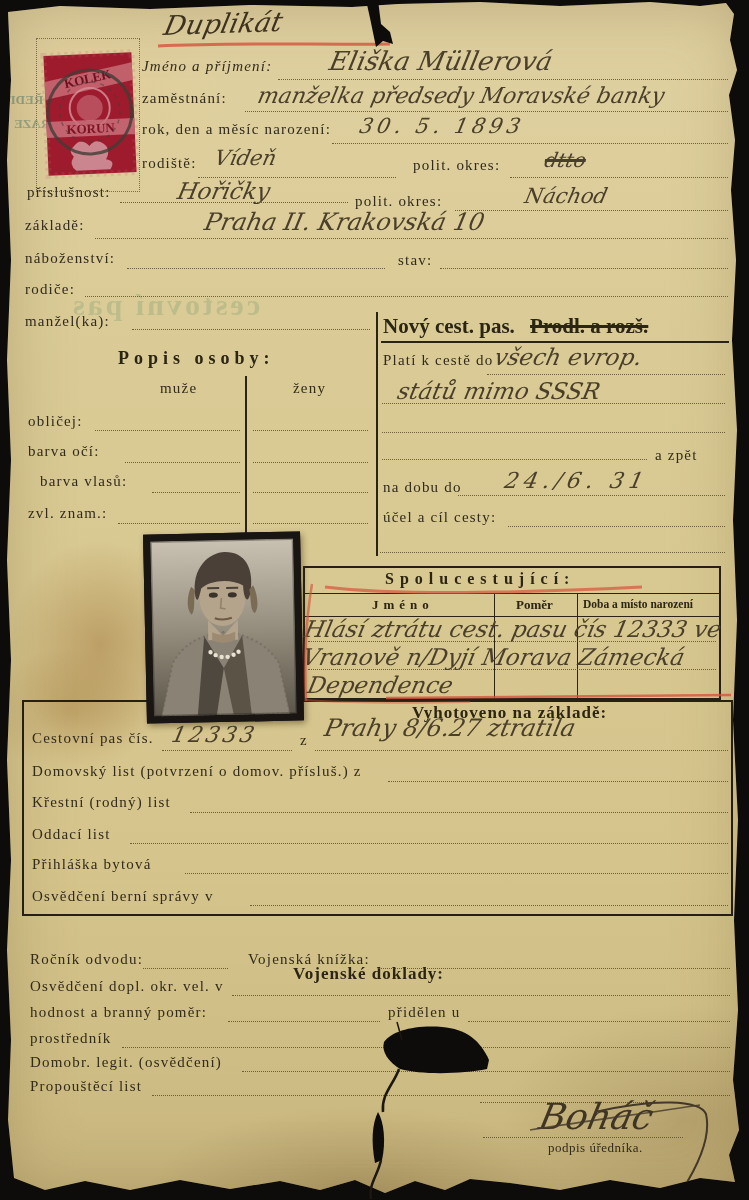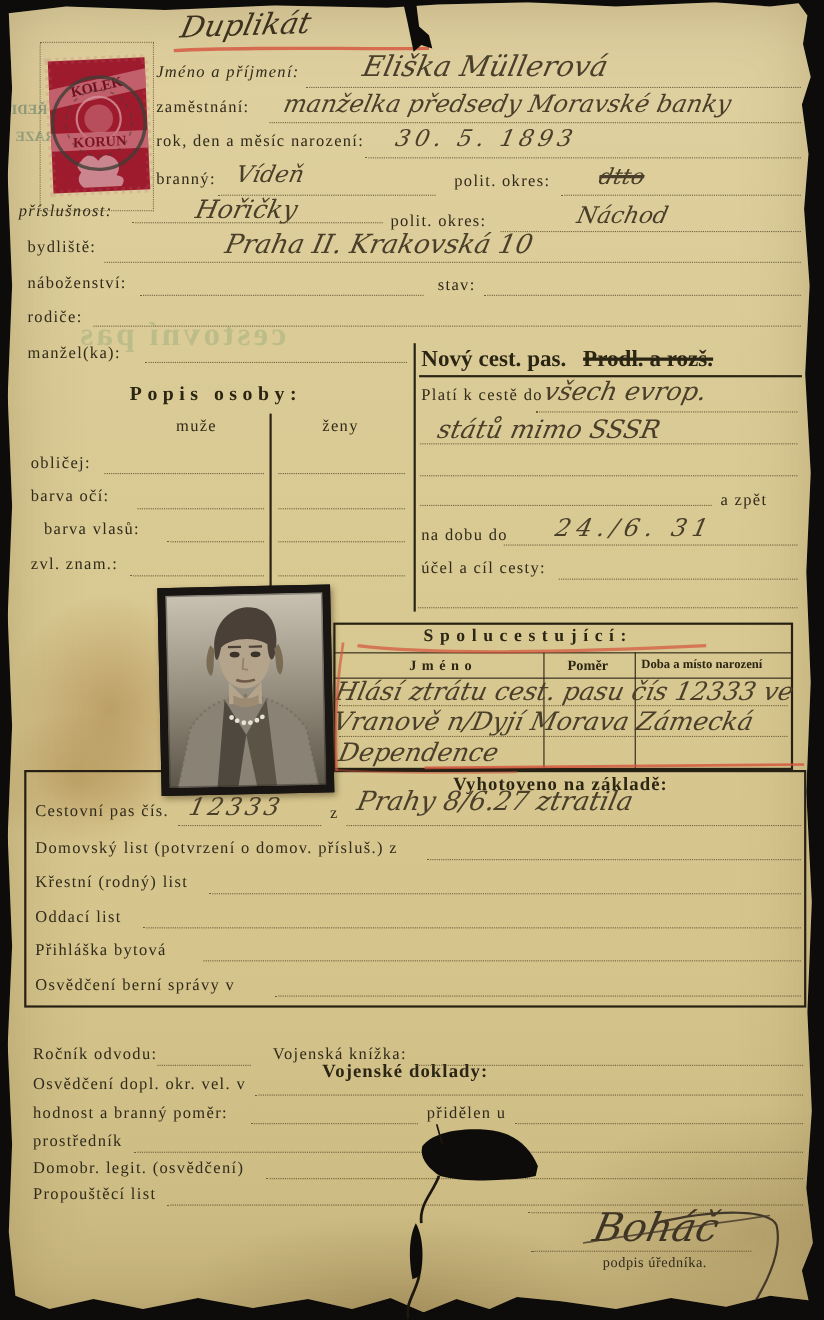--- a/index.html
+++ b/index.html
@@ -71,35 +71,35 @@
   <div class="dot" style="left:278px;top:79px;width:450px;"></div>
 
   <div class="lbl" style="left:142px;top:90px;">zaměstnání:</div>
   <div class="hw" style="left:258px;top:83px;font-size:22px;">manželka předsedy Moravské banky</div>
   <div class="dot" style="left:245px;top:111px;width:483px;"></div>
 
   <div class="lbl" style="left:142px;top:121px;">rok, den a měsíc narození:</div>
   <div class="hw" style="left:360px;top:114px;font-size:21px;letter-spacing:4px;">30. 5. 1893</div>
   <div class="dot" style="left:332px;top:143px;width:396px;"></div>
 
-  <div class="lbl" style="left:142px;top:155px;">branný:</div>
+  <div class="lbl" style="left:142px;top:155px;">rodiště:</div>
   <div class="hw" style="left:215px;top:146px;font-size:21px;">Vídeň</div>
   <div class="dot" style="left:198px;top:177px;width:198px;"></div>
   <div class="lbl" style="left:413px;top:157px;">polit. okres:</div>
   <div class="hw strike" style="left:545px;top:148px;font-size:20px;">dtto</div>
   <div class="dot" style="left:510px;top:177px;width:218px;"></div>
 
-  <div class="lbl" style="left:17px;top:184px;font-style:italic;">příslušnost:</div>
+  <div class="lbl" style="left:27px;top:184px;">příslušnost:</div>
   <div class="hw" style="left:178px;top:178px;font-size:23px;">Hořičky</div>
   <div class="dot" style="left:120px;top:202px;width:228px;"></div>
   <div class="lbl" style="left:355px;top:193px;">polit. okres:</div>
   <div class="hw" style="left:525px;top:184px;font-size:21px;">Náchod</div>
   <div class="dot" style="left:455px;top:210px;width:273px;"></div>
 
-  <div class="lbl" style="left:25px;top:217px;">bydliště:</div>
+  <div class="lbl" style="left:25px;top:217px;">základě:</div>
   <div class="hw" style="left:205px;top:208px;font-size:24px;">Praha II. Krakovská 10</div>
   <div class="dot" style="left:95px;top:238px;width:633px;"></div>
 
   <div class="lbl" style="left:25px;top:250px;">náboženství:</div>
   <div class="dot" style="left:127px;top:268px;width:258px;"></div>
   <div class="lbl" style="left:398px;top:252px;">stav:</div>
   <div class="dot" style="left:440px;top:268px;width:288px;"></div>
 
   <div class="lbl" style="left:25px;top:281px;">rodiče:</div>
   <div class="dot" style="left:85px;top:296px;width:643px;"></div>

